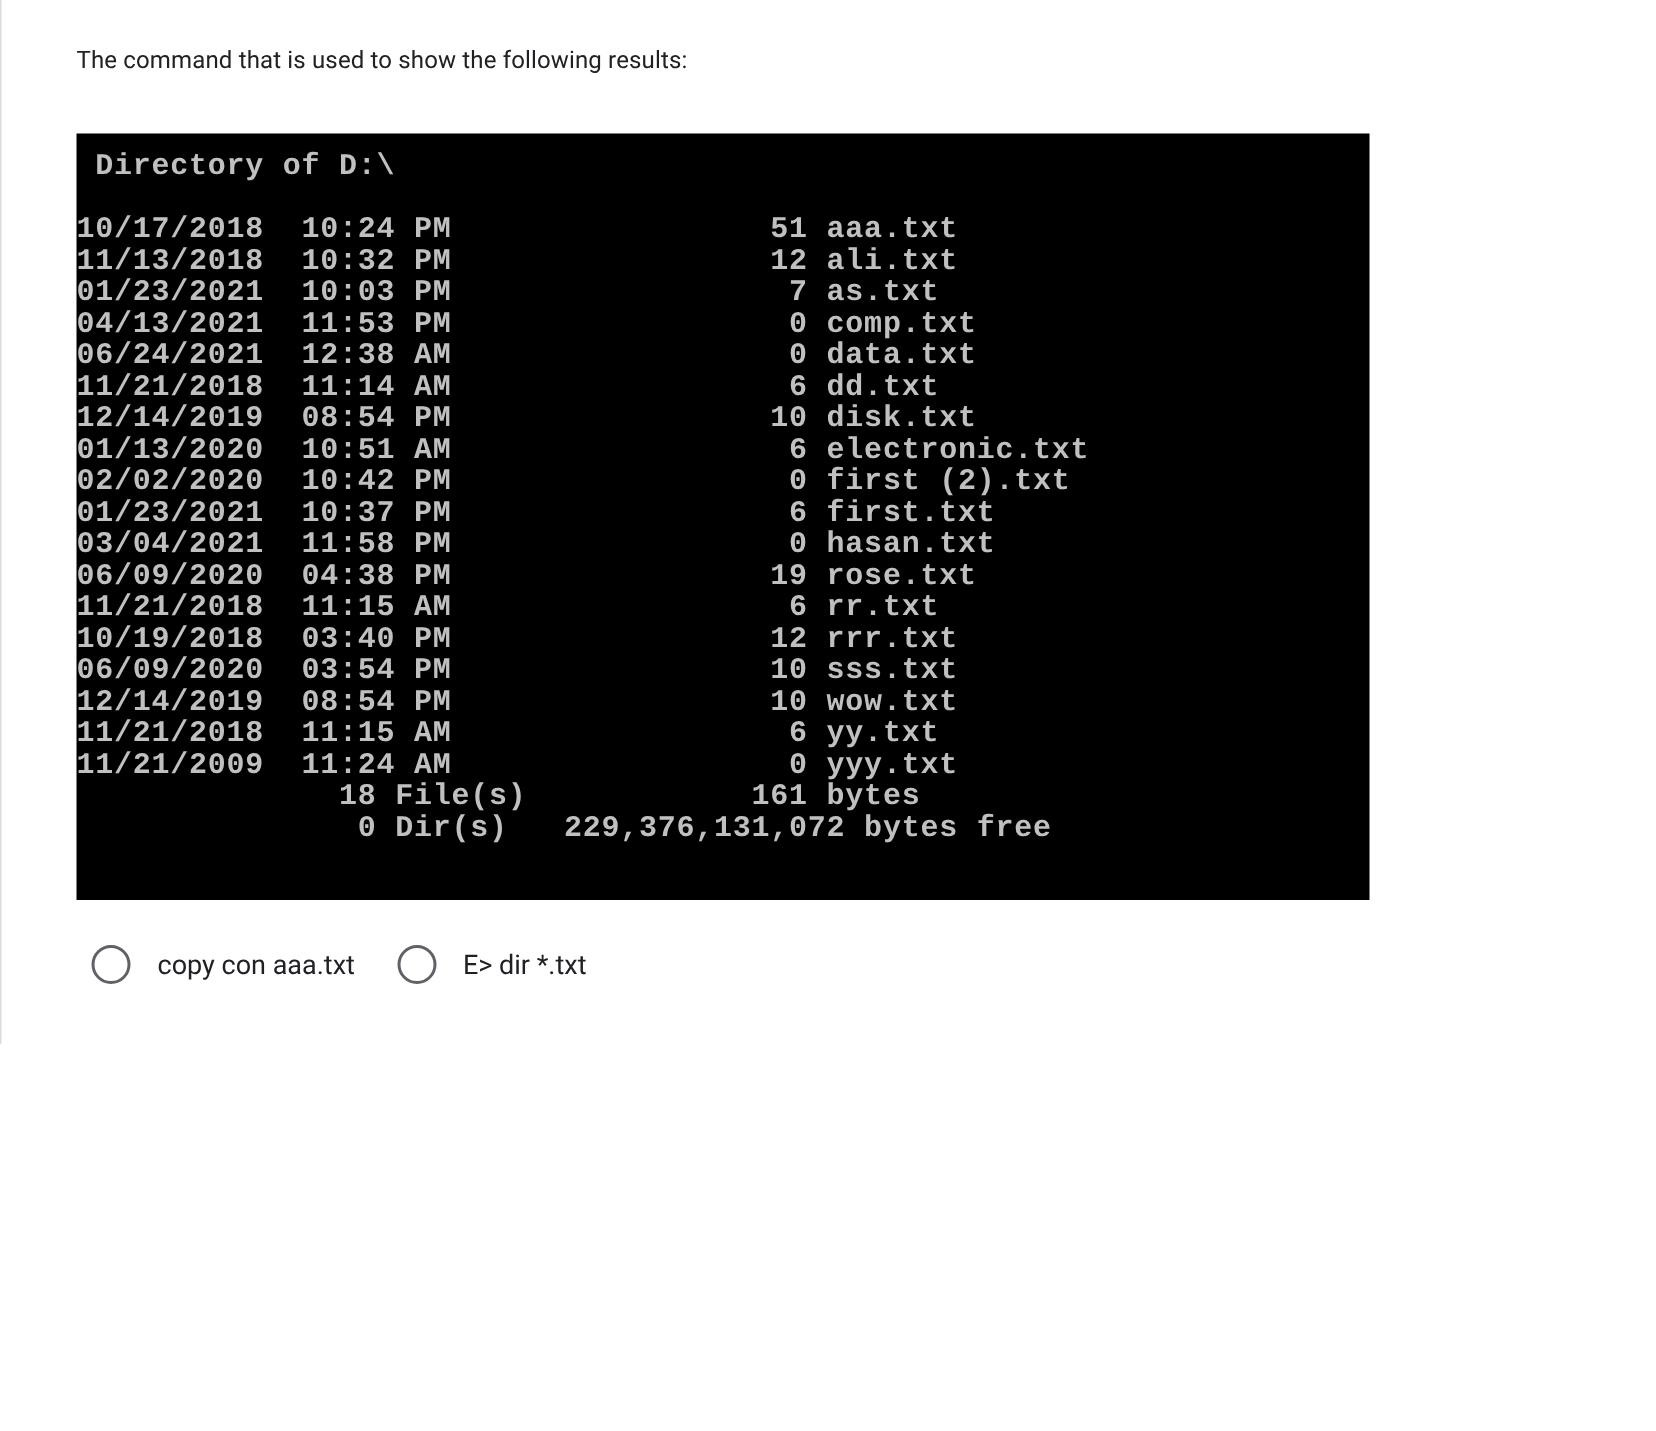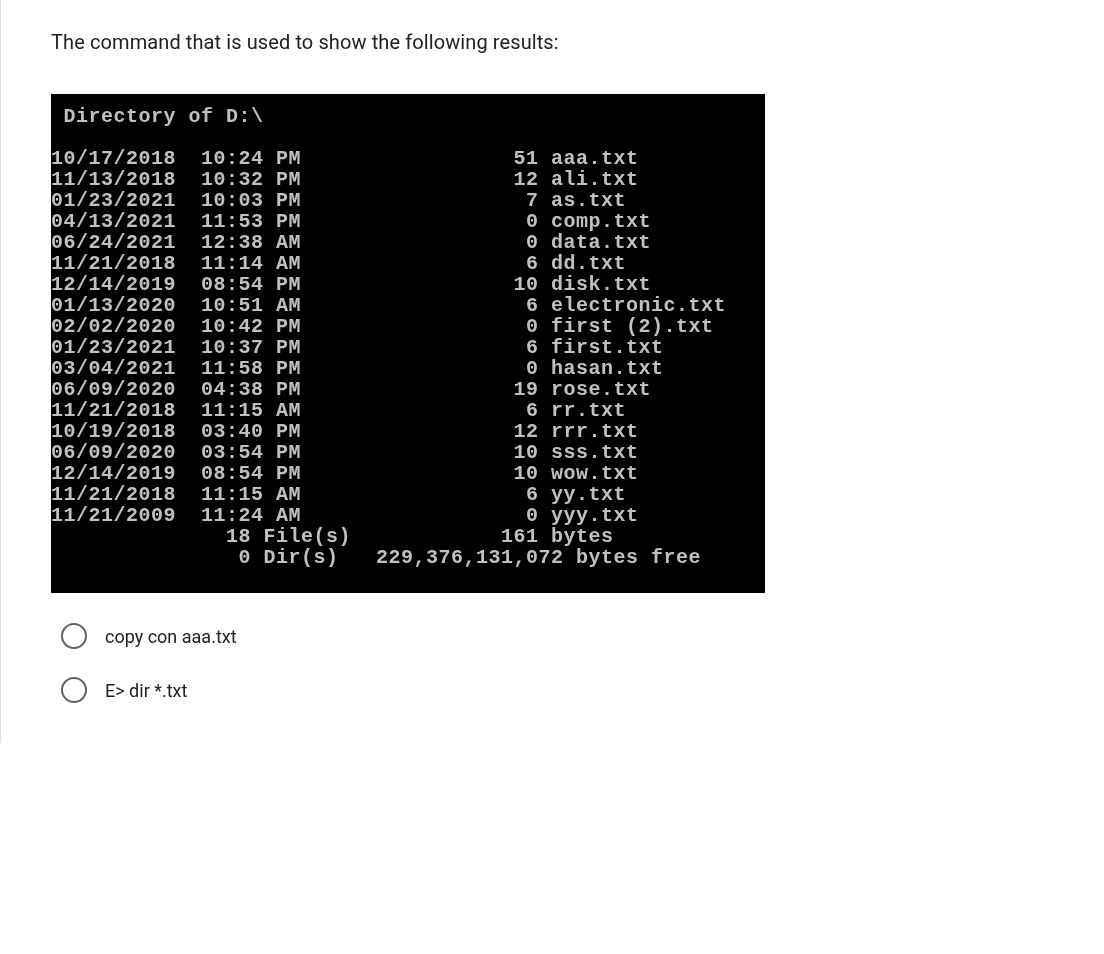--- a/index.html
+++ b/index.html
@@ -10,42 +10,42 @@
     padding: 0;
     background: #fff;
   }
   .page {
     width: 1104px;
     box-sizing: border-box;
     border-left: 1px solid #dadce0;
     padding: 30px 0 40px 50px;
   }
   .question-text {
-    font-size: 20px;
+    font-size: 16px;
     letter-spacing: 0.1px;
     color: #202124;
     margin-bottom: 40px;
   }
   .terminal {
     font-family: "Courier New", monospace;
     background: #000;
     color: #c0c0c0;
     font-weight: bold;
     font-size: 20px;
     line-height: 1.05;
-    padding: 12px 0 25px 0;
-    width: 714px;
+    padding: 12px 0 37px 0;
+    width: 862px;
     white-space: pre;
     overflow: hidden;
     letter-spacing: 0.5px;
   }
   .options {
     margin-top: 30px;
     display: flex;
-    flex-direction: column;
+    flex-direction: row;
     gap: 28px;
     padding-left: 10px;
   }
   .option {
     display: flex;
     align-items: center;
     gap: 18px;
     font-size: 18px;
     color: #202124;
     cursor: pointer;

